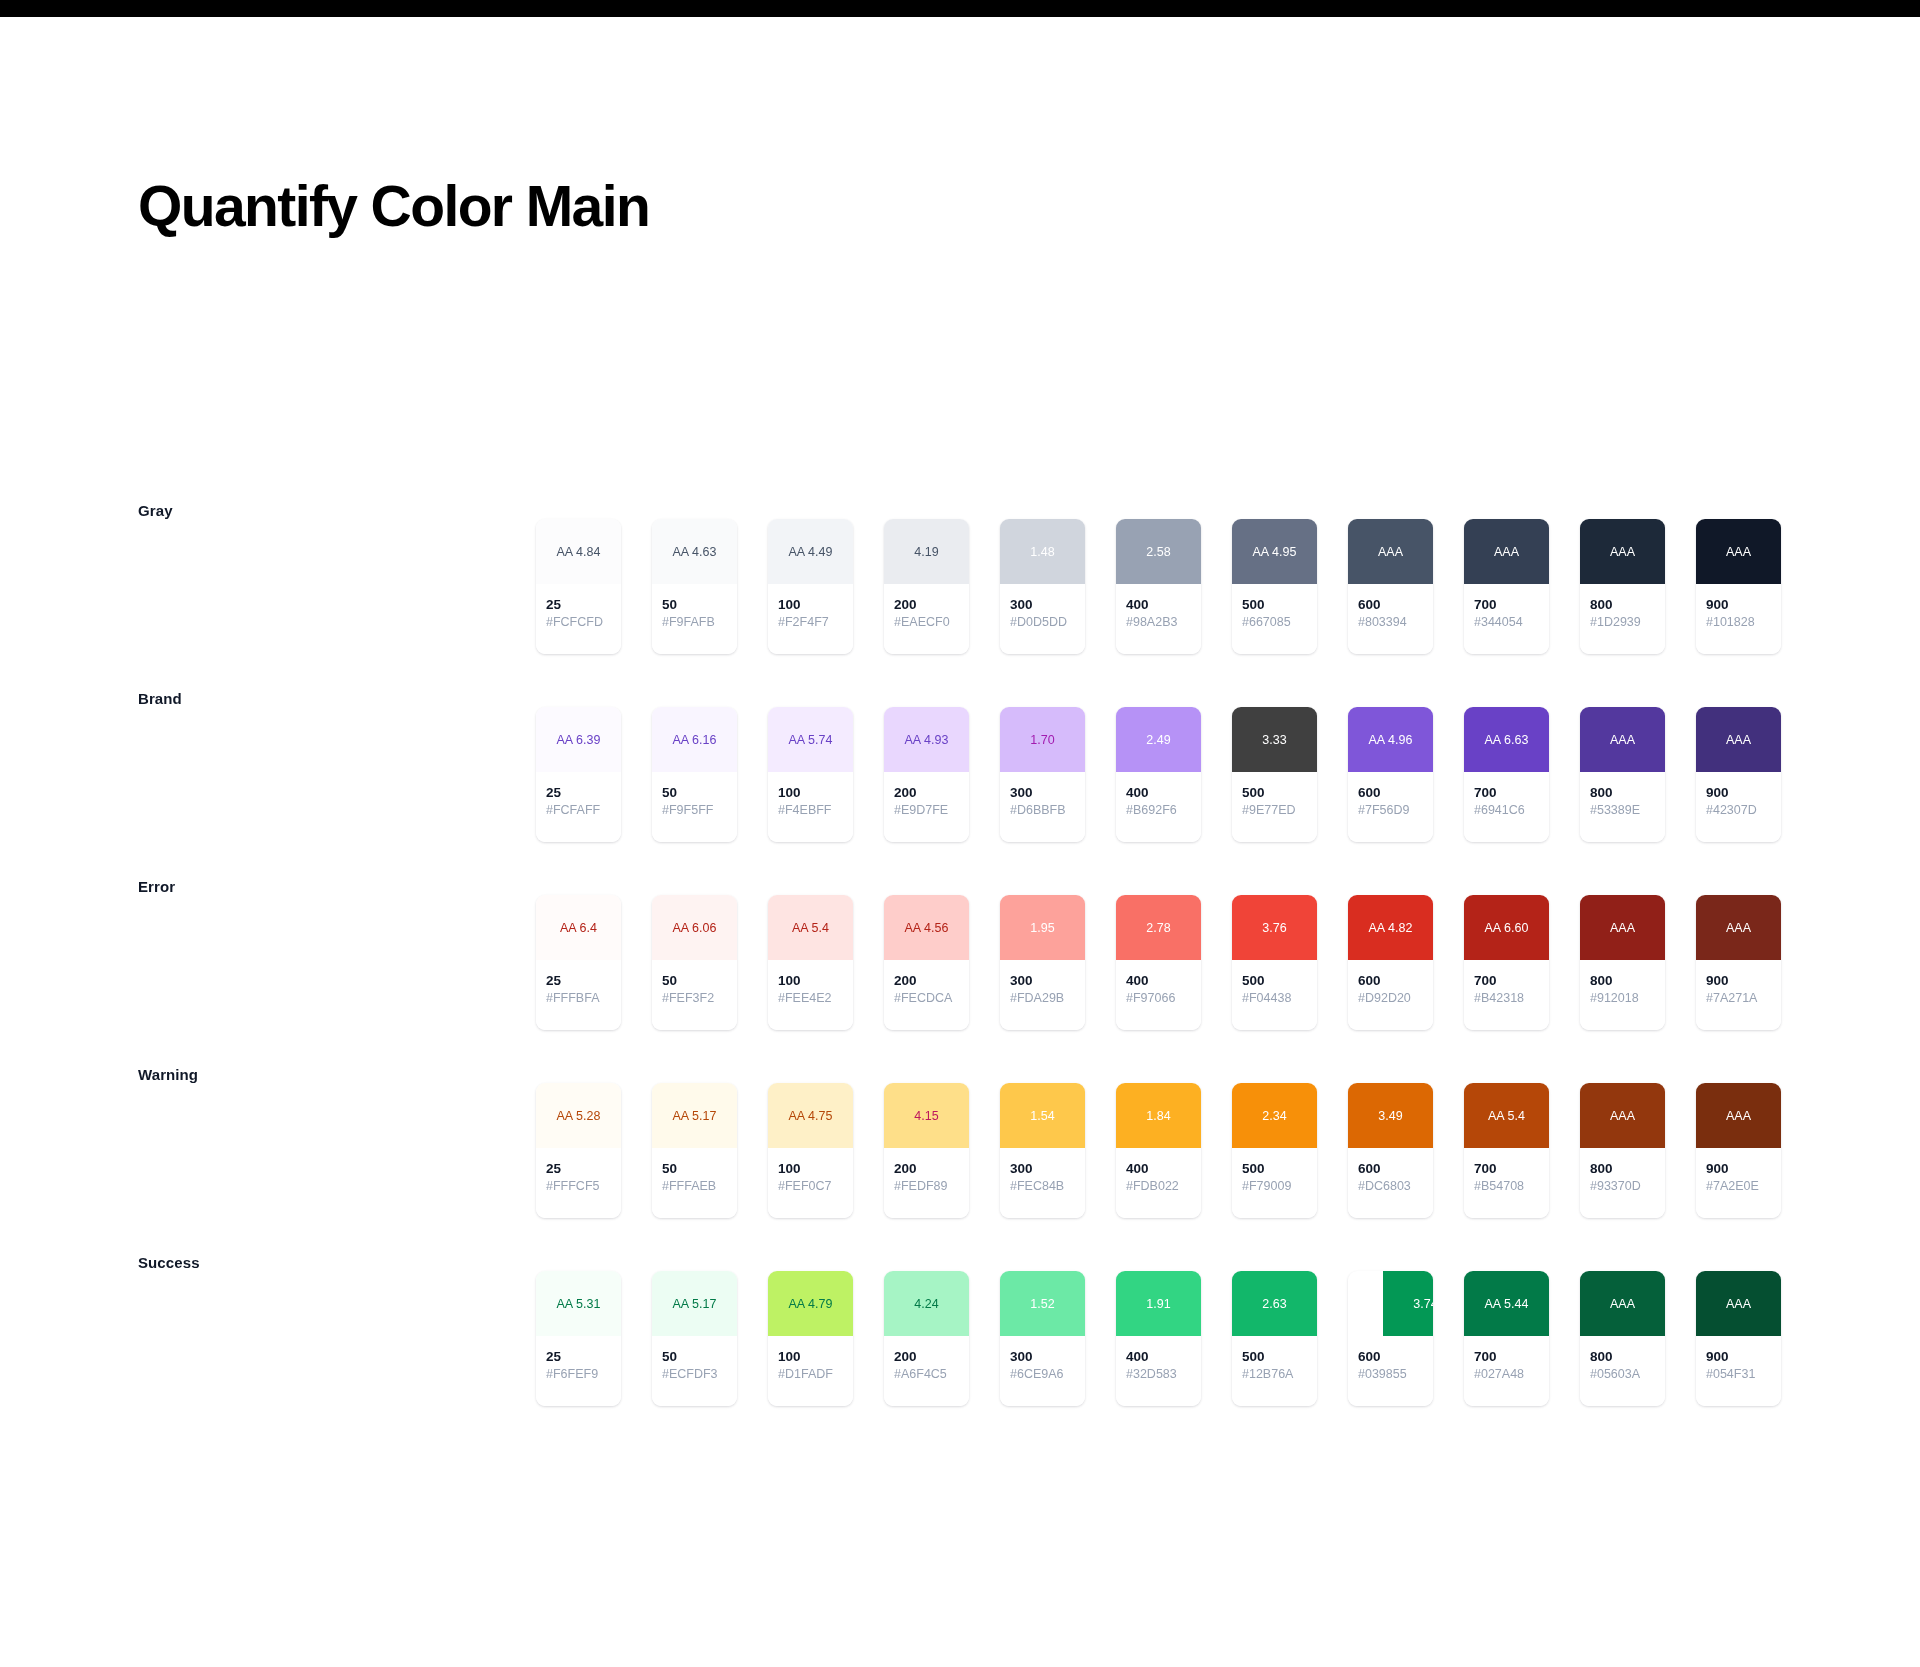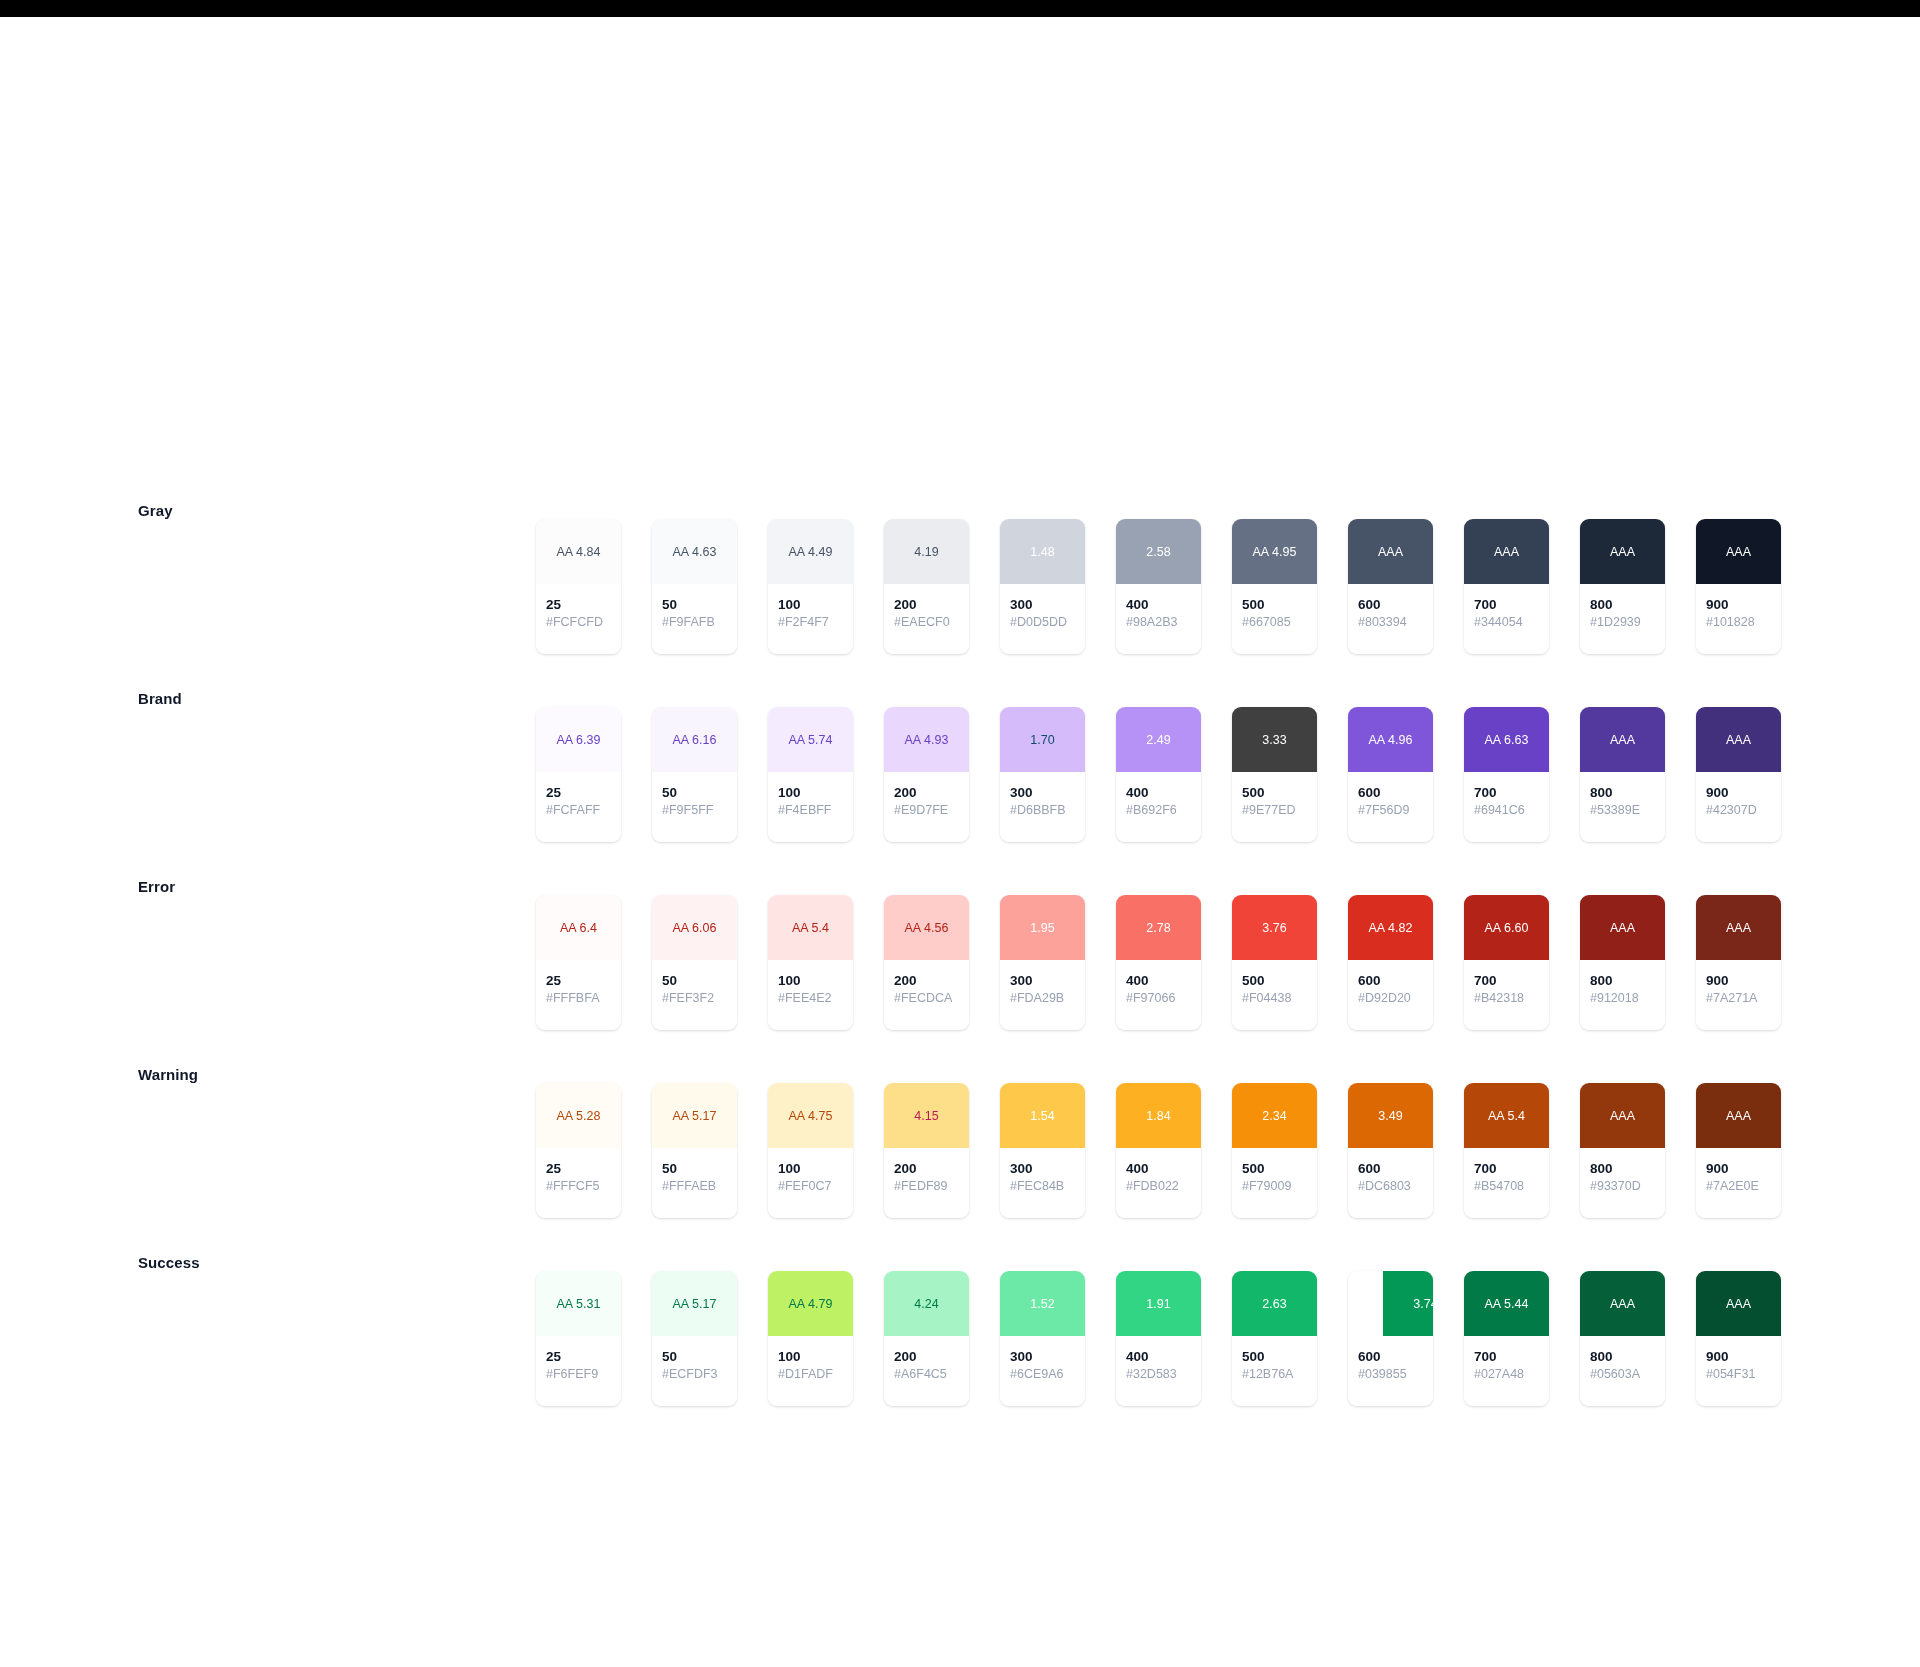--- a/index.html
+++ b/index.html
@@ -126,20 +126,21 @@
     white-space: nowrap;
   }
 </style>
 </head>
 <body>
 
 <div class="top-bar"></div>
 
 <div class="page">
 
+  <h1 class="page-title">Quantify Color Main</h1>
 
   <div class="palette">
       <div class="palette-row">
         <div class="row-label">Gray</div>
         <div class="swatch-strip">
           <div class="swatch-card">
             <div class="swatch-chip" style="background: rgb(252, 252, 253);">
               <span class="swatch-contrast" style="color: rgb(71, 84, 103);">AA 4.84</span>
             </div>
             <div class="swatch-meta">
@@ -273,21 +274,21 @@
             <div class="swatch-chip" style="background: rgb(233, 215, 254);">
               <span class="swatch-contrast" style="color: rgb(105, 65, 198);">AA 4.93</span>
             </div>
             <div class="swatch-meta">
               <div class="swatch-shade">200</div>
               <div class="swatch-hex">#E9D7FE</div>
             </div>
           </div>
           <div class="swatch-card">
             <div class="swatch-chip" style="background: rgb(214, 187, 251);">
-              <span class="swatch-contrast" style="color: #0c4a6e;">1.70</span>
+              <span class="swatch-contrast" style="color: #a21caf;">1.70</span>
             </div>
             <div class="swatch-meta">
               <div class="swatch-shade">300</div>
               <div class="swatch-hex">#D6BBFB</div>
             </div>
           </div>
           <div class="swatch-card">
             <div class="swatch-chip" style="background: rgb(182, 146, 246);">
               <span class="swatch-contrast" style="color: rgb(255, 255, 255);">2.49</span>
             </div>

